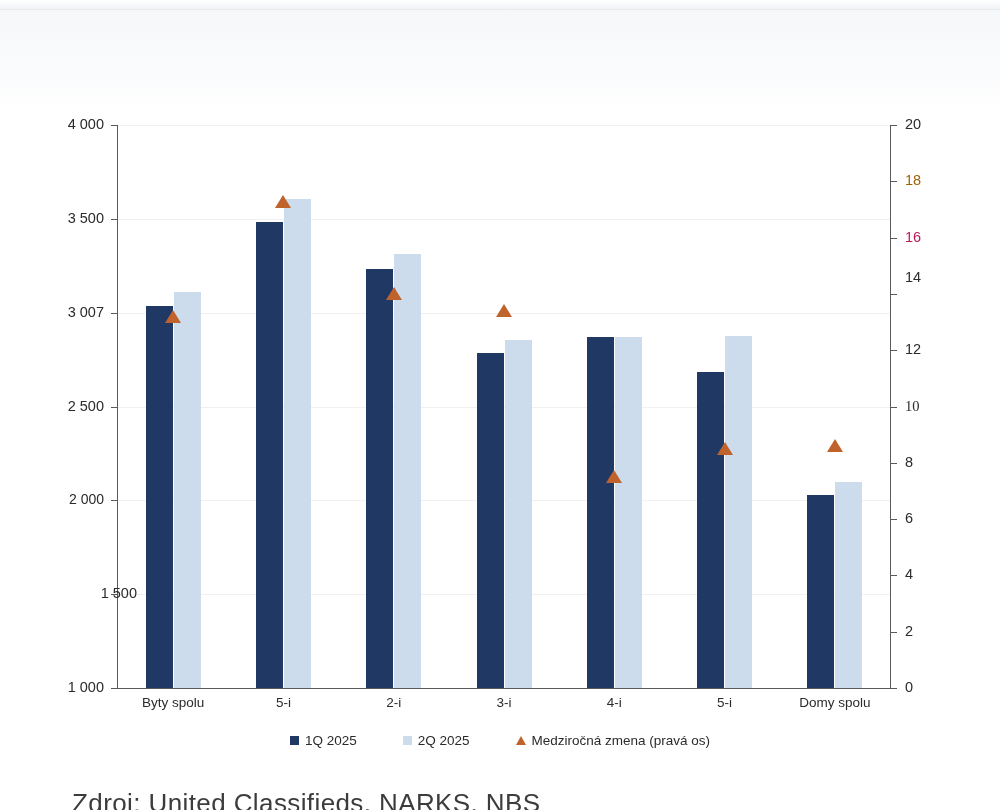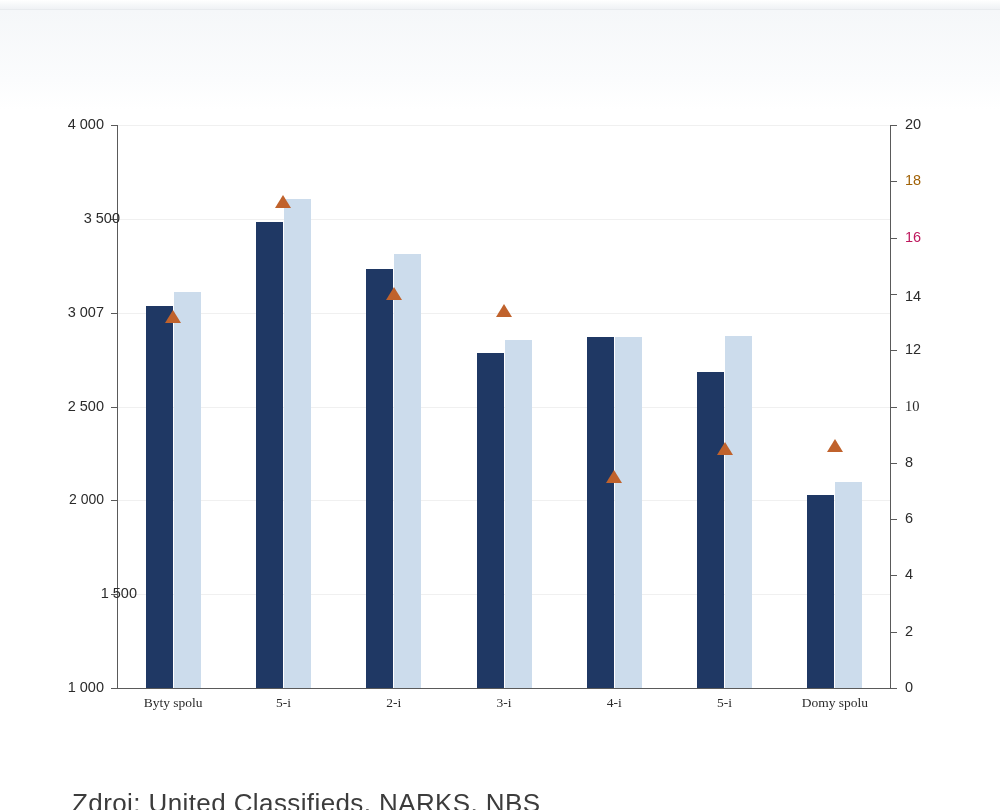--- a/index.html
+++ b/index.html
@@ -97,21 +97,20 @@
     background: #5a5a5a;
   }
   .xlabel {
     position: absolute;
     top: 695px;
     font-size: 13.5px;
     color: #2b2b2b;
     text-align: center;
     white-space: nowrap;
     transform: translateX(-50%);
-    font-family: Liberation Serif, serif;
   }
   .bar {
     position: absolute;
     bottom: 0;
   }
   .bar.s1 { background: #1f3864; }
   .bar.s2 { background: #ccdcec; }
   .marker {
     position: absolute;
     width: 0; height: 0;
@@ -193,41 +192,41 @@
         <div style="position: absolute; left: 0px; top: 679px; width: 104px; text-align: right; font-size: 14.5px; color: rgb(43, 43, 43); white-space: nowrap;">1 000</div>
         <div class="tick-mark-l" style="top: 594.167px;"></div>
         <div style="position: absolute; left: 0px; top: 585.167px; width: 104px; text-align: right; font-size: 14.5px; color: rgb(43, 43, 43); white-space: nowrap; margin-left: 33px;">1 500</div>
         <div class="tick-mark-l" style="top: 500.333px;"></div>
         <div style="position: absolute; left: 0px; top: 491.333px; width: 104px; text-align: right; font-size: 14px; color: rgb(43, 43, 43); white-space: nowrap;">2 000</div>
         <div class="tick-mark-l" style="top: 406.5px;"></div>
         <div style="position: absolute; left: 0px; top: 397.5px; width: 104px; text-align: right; font-size: 14.5px; color: rgb(43, 43, 43); white-space: nowrap; padding-left: 20px;">2 500</div>
         <div class="tick-mark-l" style="top: 312.667px;"></div>
         <div style="position: absolute; left: 0px; top: 303.667px; width: 104px; text-align: right; font-size: 14.5px; color: rgb(43, 43, 43); white-space: nowrap;">3 007</div>
         <div class="tick-mark-l" style="top: 218.833px;"></div>
-        <div style="position: absolute; left: 16px; top: 209.833px; width: 104px; text-align: right; font-size: 14.5px; color: rgb(43, 43, 43); white-space: nowrap;">3 500</div>
+        <div style="position: absolute; left: 0px; top: 209.833px; width: 104px; text-align: right; font-size: 14.5px; color: rgb(43, 43, 43); white-space: nowrap;">3 500</div>
         <div class="tick-mark-l" style="top: 125px;"></div>
         <div style="position: absolute; left: 0px; top: 116px; width: 104px; text-align: right; font-size: 14.5px; color: rgb(43, 43, 43); white-space: nowrap;">4 000</div>
       </div>
     <div id="ticks-right">
         <div class="tick-mark-r" style="top: 688px;"></div>
         <div style="position: absolute; left: 905px; top: 679px; font-size: 14.5px; color: rgb(43, 43, 43); white-space: nowrap;">0</div>
         <div class="tick-mark-r" style="top: 631.7px;"></div>
         <div style="position: absolute; left: 905px; top: 622.7px; font-size: 14.5px; color: rgb(43, 43, 43); white-space: nowrap;">2</div>
         <div class="tick-mark-r" style="top: 575.4px;"></div>
         <div style="position: absolute; left: 905px; top: 566.4px; font-size: 14.5px; color: rgb(43, 43, 43); white-space: nowrap;">4</div>
         <div class="tick-mark-r" style="top: 519.1px;"></div>
         <div style="position: absolute; left: 905px; top: 510.1px; font-size: 14.5px; color: rgb(43, 43, 43); white-space: nowrap;">6</div>
         <div class="tick-mark-r" style="top: 462.8px;"></div>
         <div style="position: absolute; left: 905px; top: 453.8px; font-size: 14.5px; color: rgb(43, 43, 43); white-space: nowrap;">8</div>
         <div class="tick-mark-r" style="top: 406.5px;"></div>
         <div style="position: absolute; left: 905px; top: 397.5px; font-size: 14.5px; color: rgb(43, 43, 43); white-space: nowrap; font-family: Liberation Serif, serif;">10</div>
         <div class="tick-mark-r" style="top: 350.2px;"></div>
         <div style="position: absolute; left: 905px; top: 341.2px; font-size: 14.5px; color: rgb(43, 43, 43); white-space: nowrap;">12</div>
         <div class="tick-mark-r" style="top: 293.9px;"></div>
-        <div style="position: absolute; left: 905px; top: 288px; font-size: 14.5px; color: rgb(43, 43, 43); white-space: nowrap;">14</div>
+        <div style="position: absolute; left: 905px; top: 269px; font-size: 14.5px; color: rgb(43, 43, 43); white-space: nowrap;">14</div>
         <div class="tick-mark-r" style="top: 237.6px;"></div>
         <div style="position: absolute; left: 905px; top: 228.6px; font-size: 14.5px; color: #be185d; white-space: nowrap;">16</div>
         <div class="tick-mark-r" style="top: 181.3px;"></div>
         <div style="position: absolute; left: 905px; top: 172.3px; font-size: 14.5px; color: #a16207; white-space: nowrap;">18</div>
         <div class="tick-mark-r" style="top: 125px;"></div>
         <div style="position: absolute; left: 905px; top: 116px; font-size: 14.5px; color: rgb(43, 43, 43); white-space: nowrap;">20</div>
       </div>
     <div id="xticks">
         <div class="xlabel" style="left: 173.143px;">Byty spolu</div>
         <div class="xlabel" style="left: 283.429px;">5-i</div>
@@ -258,16 +257,30 @@
         <div class="marker" style="left: 275.429px; top: 194.505px; border-bottom-color: rgb(192, 98, 44);"></div>
         <div class="marker" style="left: 385.714px; top: 287.4px; border-bottom-color: rgb(192, 98, 44);"></div>
         <div class="marker" style="left: 496px; top: 304.29px; border-bottom-color: rgb(192, 98, 44);"></div>
         <div class="marker" style="left: 606.286px; top: 470.375px; border-bottom-color: rgb(192, 98, 44);"></div>
         <div class="marker" style="left: 716.571px; top: 442.225px; border-bottom-color: rgb(192, 98, 44);"></div>
         <div class="marker" style="left: 826.857px; top: 439.41px; border-bottom-color: rgb(192, 98, 44);"></div>
       </div>
 
   </div>
 
+  <div class="legend">
+    <div class="legend-item">
+      <span class="swatch sw1"></span>
+      <span>1Q 2025</span>
+    </div>
+    <div class="legend-item">
+      <span class="swatch sw2"></span>
+      <span>2Q 2025</span>
+    </div>
+    <div class="legend-item">
+      <span class="sw3"></span>
+      <span>Medziročná zmena (pravá os)</span>
+    </div>
+  </div>
 
   <div class="source">Zdroj: United Classifieds, NARKS, NBS</div>
 
 </div>
 
 </body></html>

